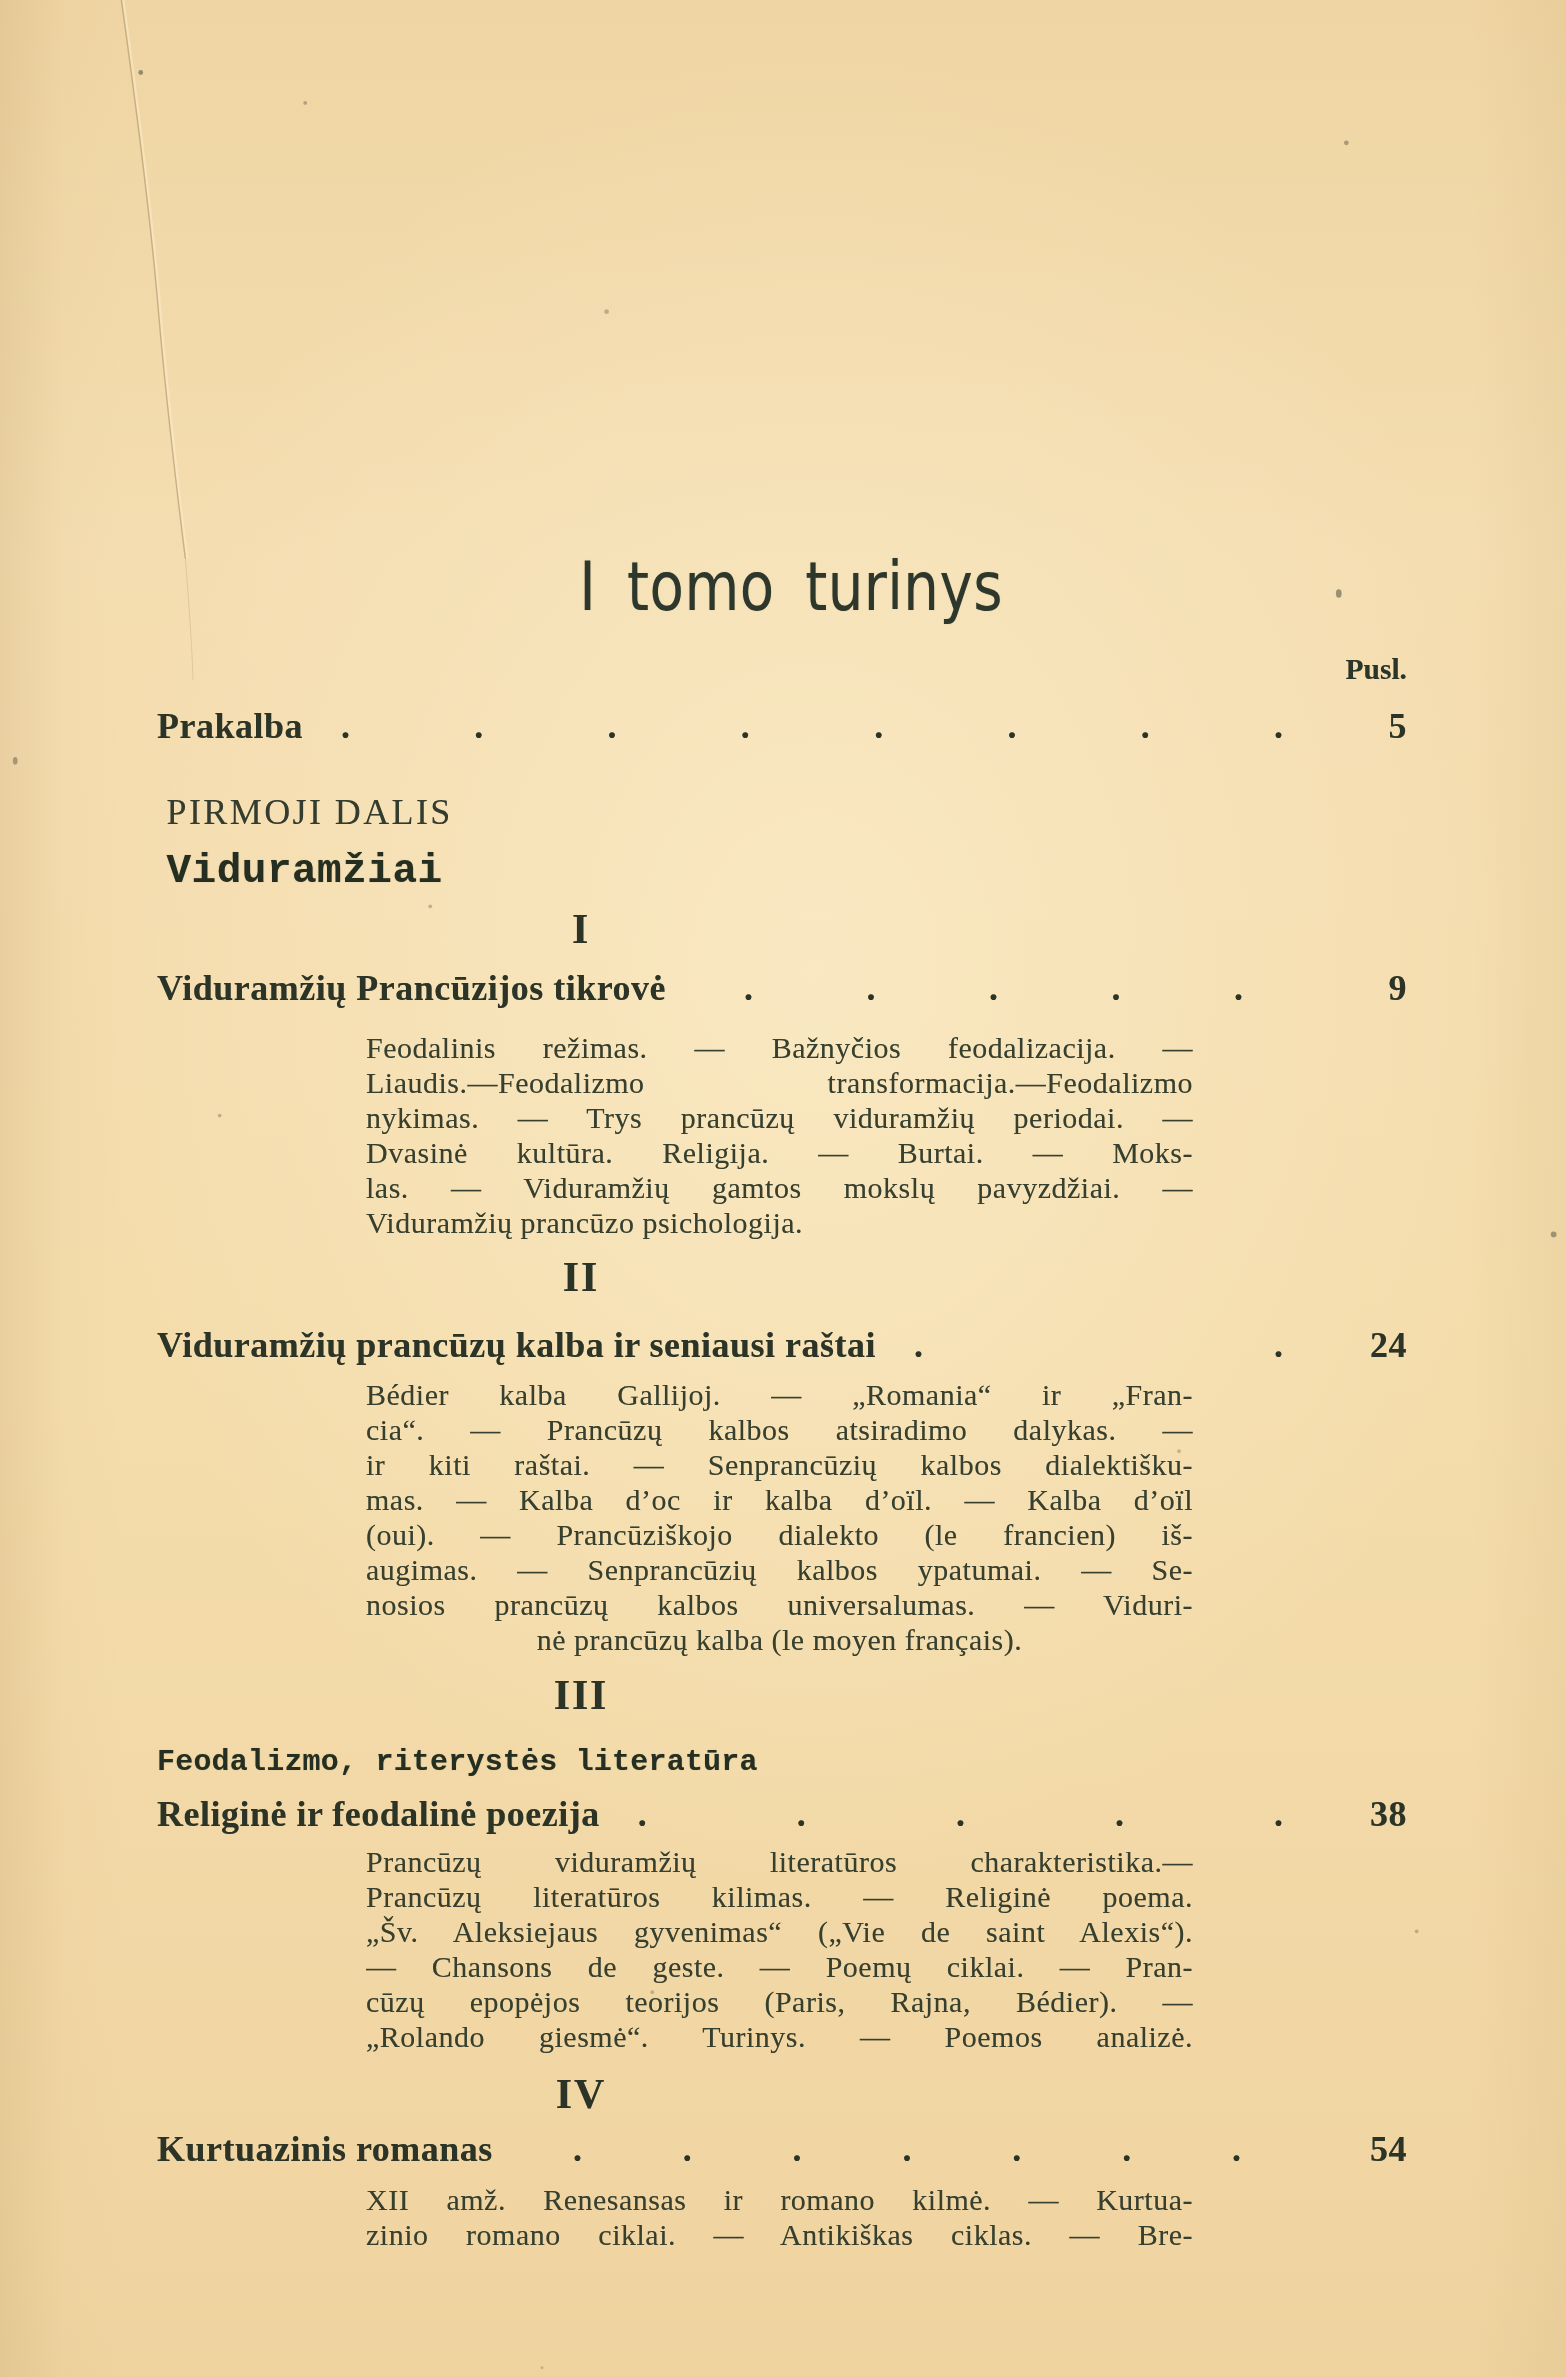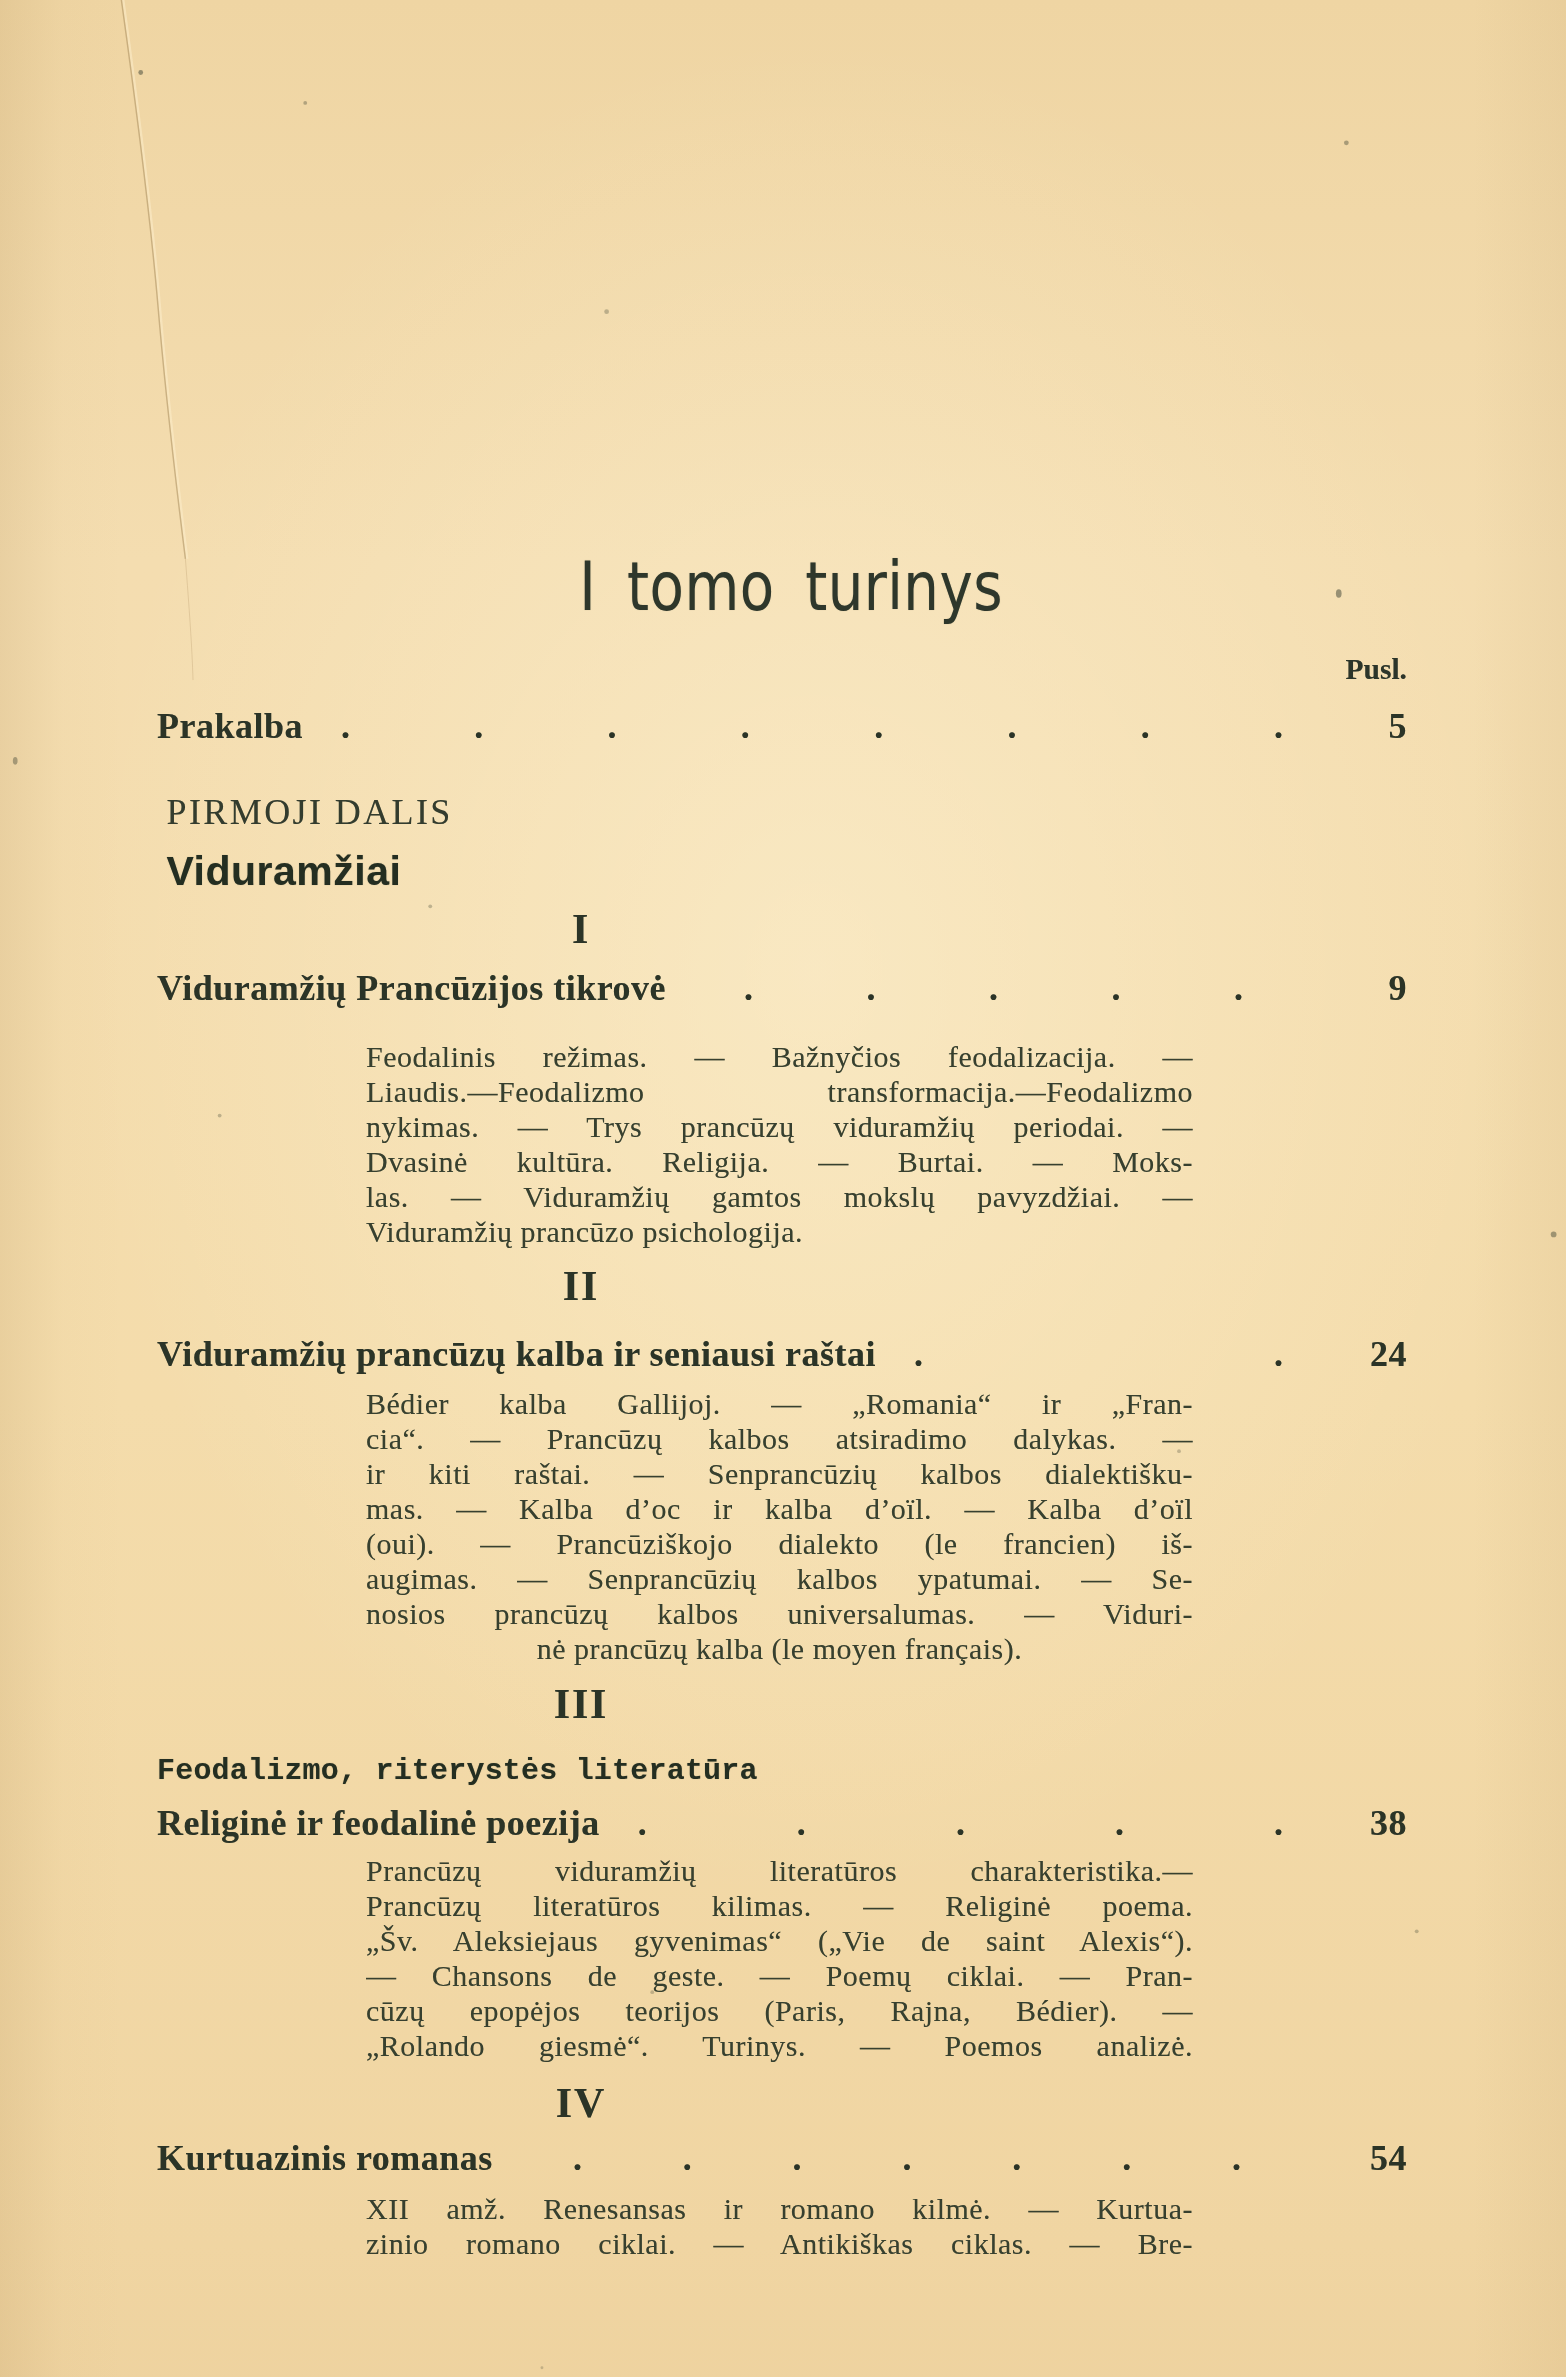--- a/index.html
+++ b/index.html
@@ -96,21 +96,21 @@
     font-weight: 400;
     font-size: 36px;
     line-height: 39px;
     letter-spacing: 2.4px;
     color: #333c2e;
     text-shadow: 0 0 0.5px rgba(51,60,46,0.35);
   }
   .part-title {
     margin-top: 17px;
     padding-left: 9.5px;
-    font-family: Liberation Sans, sans-serif;
+    font-family: Liberation Mono, monospace;
     font-weight: 700;
     font-size: 41px;
     line-height: 45px;
     color: #242e21;
     letter-spacing: 0.5px;
     text-shadow: 0 0 1px rgba(36,46,33,0.35);
   }
   .numeral {
     width: max-content;
     position: relative;
@@ -143,21 +143,21 @@
   }
   .desc {
     margin-left: 209px;
     width: 827px;
     font-weight: 400;
     font-size: 30px;
     color: #37402f;
     text-shadow: 0 0 0.5px rgba(55,64,47,0.4);
     letter-spacing: 0.5px;
   }
-  .m-desc-1 { margin-top: 32px; }
+  .m-desc-1 { margin-top: 23px; }
   .m-desc-2 { margin-top: 13px; }
   .m-desc-3 { margin-top: 11.4px; }
   .m-desc-4 { margin-top: 13.3px; }
   .dline {
     line-height: 35px;
     height: 35px;
     text-align: justify;
     text-align-last: justify;
     white-space: nowrap1; 
     overflow: hidden;

